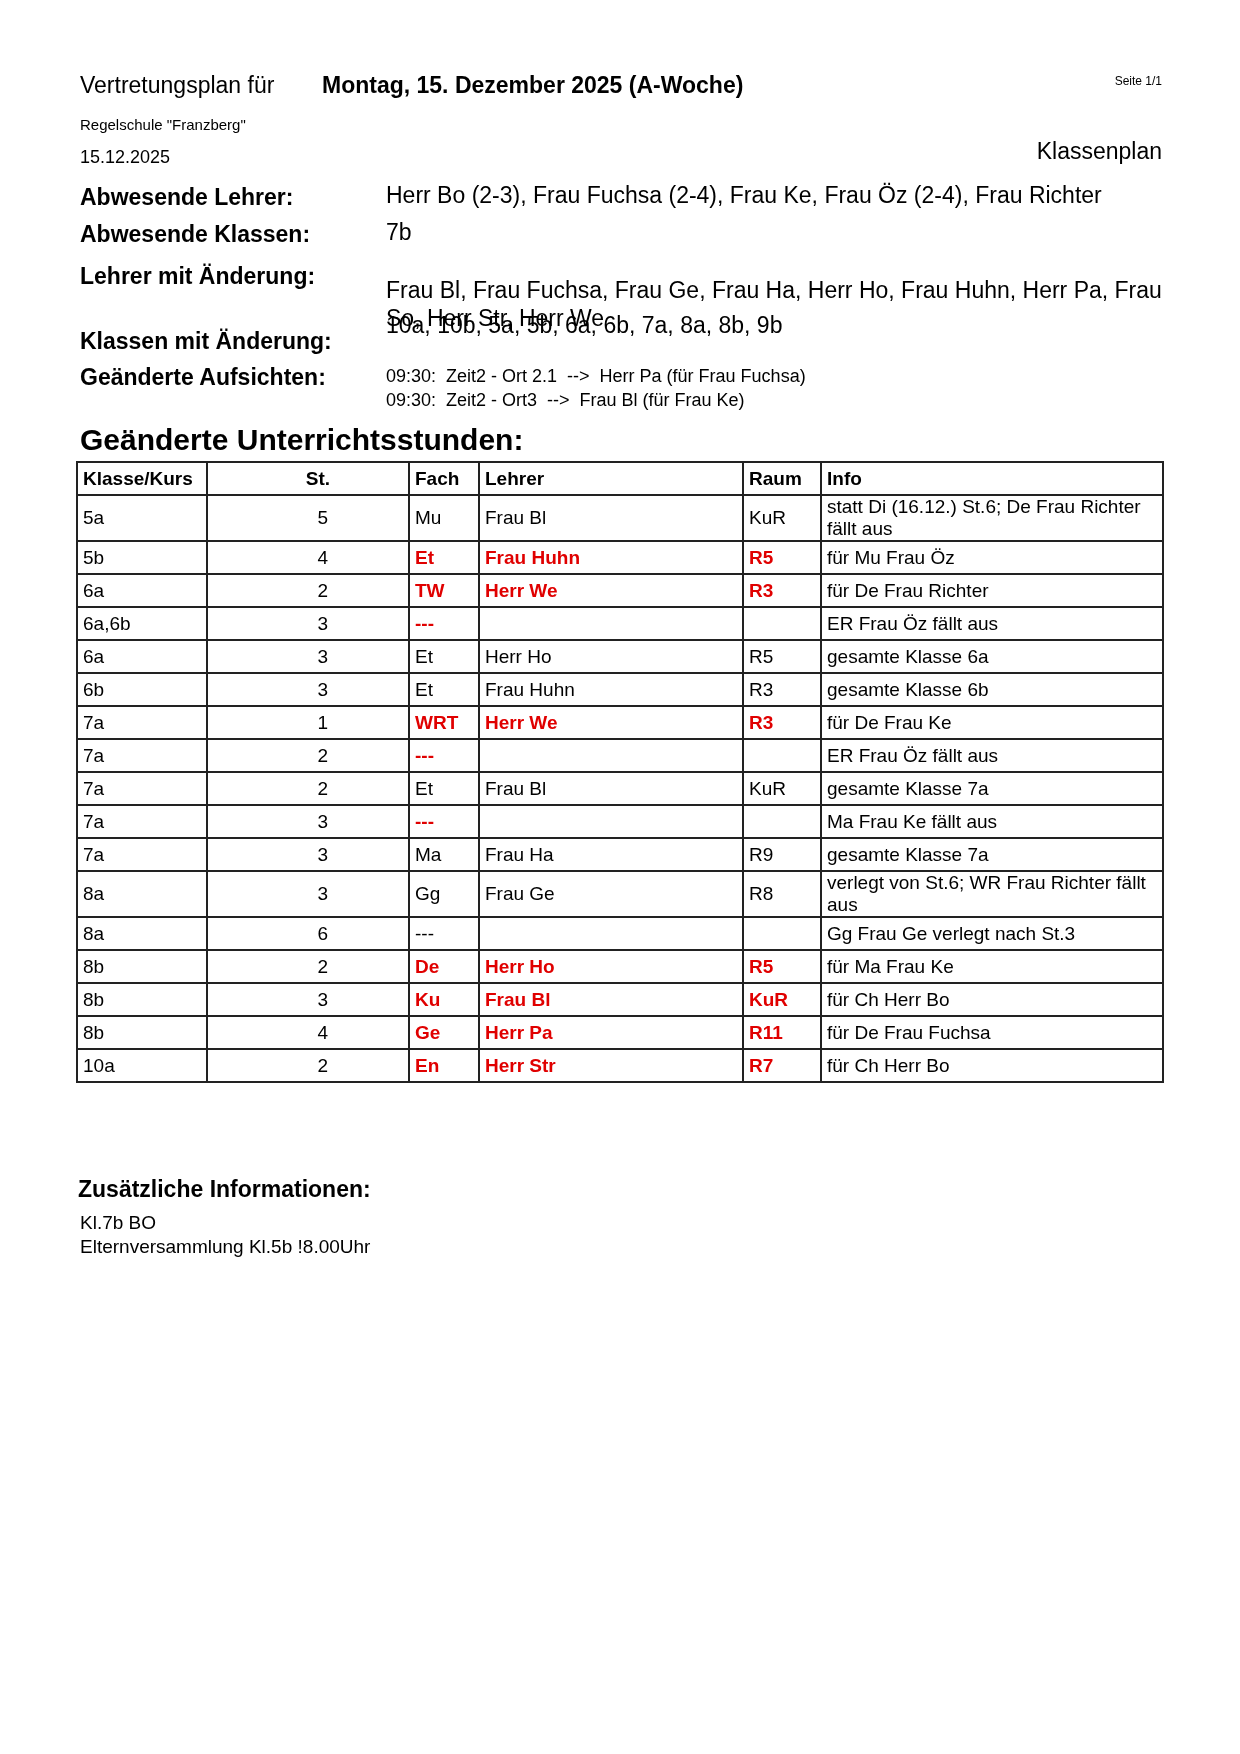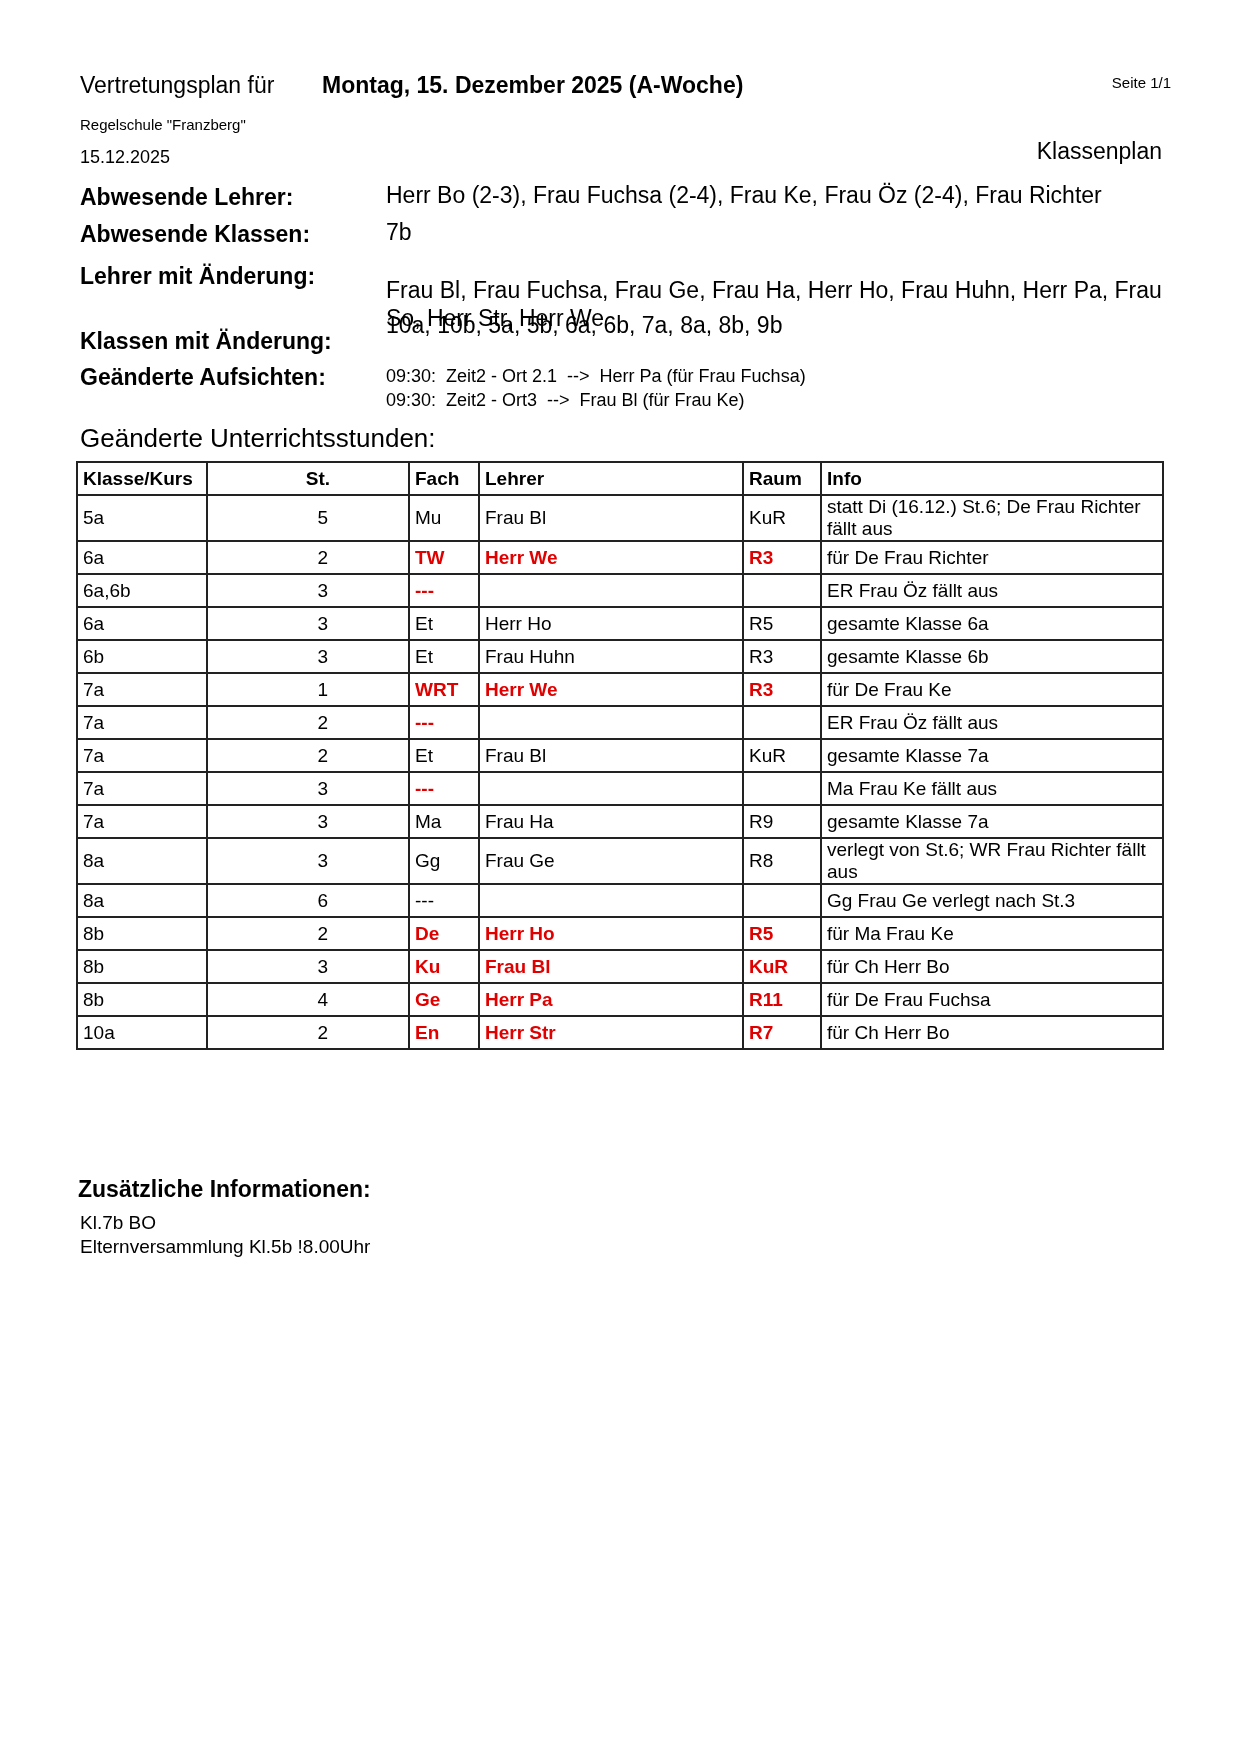--- a/index.html
+++ b/index.html
@@ -1,28 +1,28 @@
 <!DOCTYPE html>
 <html><head>
 <meta charset="utf-8">
 <style>
   html, body { margin: 0; padding: 0; background: #ffffff; }
   body { width: 1240px; height: 1754px; position: relative; font-family: "Liberation Sans", sans-serif; color: #000; overflow: hidden; }
   .abs { position: absolute; white-space: nowrap; }
   #title-prefix { left: 80px; top: 72px; font-size: 23px; }
   #title-date { left: 322px; top: 72px; font-size: 23px; font-weight: bold; }
-  #page-indicator { right: 69px; top: 74px; font-size: 15px; }
+  #page-indicator { right: 78px; top: 74px; font-size: 12px; }
   #school-name { left: 80px; top: 116px; font-size: 15px; }
   #print-date { left: 80px; top: 147px; font-size: 18px; }
   #plan-type { right: 78px; top: 138px; font-size: 23px; }
 
   .info-label { position: absolute; left: 80px; font-size: 23px; font-weight: bold; white-space: nowrap; }
   .info-value { position: absolute; left: 386px; font-size: 23px; line-height: 28px; width: 780px; }
   .info-value.small { font-size: 18px; line-height: 23px; }
-  #section-changes { left: 80px; top: 423px; font-size: 26px; font-weight: normal; }
+  #section-changes { left: 80px; top: 423px; font-size: 30px; font-weight: bold; }
 
   table#subst { position: absolute; left: 76px; top: 461px; width: 1088px; border-collapse: collapse; font-size: 19px; }
   #subst th, #subst td { border: 2px solid #222; height: 31px; padding: 0 5px; text-align: left; vertical-align: middle; }
   #subst th { font-weight: bold; }
   #subst .c-class { width: 118px; }
   #subst .c-st { width: 115px; }
   #subst td.c-st { text-align: right; padding-right: 80px; }
   #subst th.c-st { text-align: right; padding-right: 78px; }
   #subst .c-fach { width: 58px; }
   #subst .c-lehrer { width: 252px; }
@@ -74,20 +74,28 @@
   <tbody id="subst-body">
       <tr>
         <td class="c-class">5a</td>
         <td class="c-st">5</td>
         <td class="c-fach">Mu</td>
         <td class="c-lehrer">Frau Bl</td>
         <td class="c-raum">KuR</td>
         <td class="c-info">statt Di (16.12.) St.6; De Frau Richter fällt aus</td>
       </tr>
       <tr>
+        <td class="c-class">5b</td>
+        <td class="c-st">4</td>
+        <td class="c-fach red">Et</td>
+        <td class="c-lehrer red">Frau Huhn</td>
+        <td class="c-raum red">R5</td>
+        <td class="c-info">für Mu Frau Öz</td>
+      </tr>
+      <tr>
         <td class="c-class">6a</td>
         <td class="c-st">2</td>
         <td class="c-fach red">TW</td>
         <td class="c-lehrer red">Herr We</td>
         <td class="c-raum red">R3</td>
         <td class="c-info">für De Frau Richter</td>
       </tr>
       <tr>
         <td class="c-class">6a,6b</td>
         <td class="c-st">3</td>

